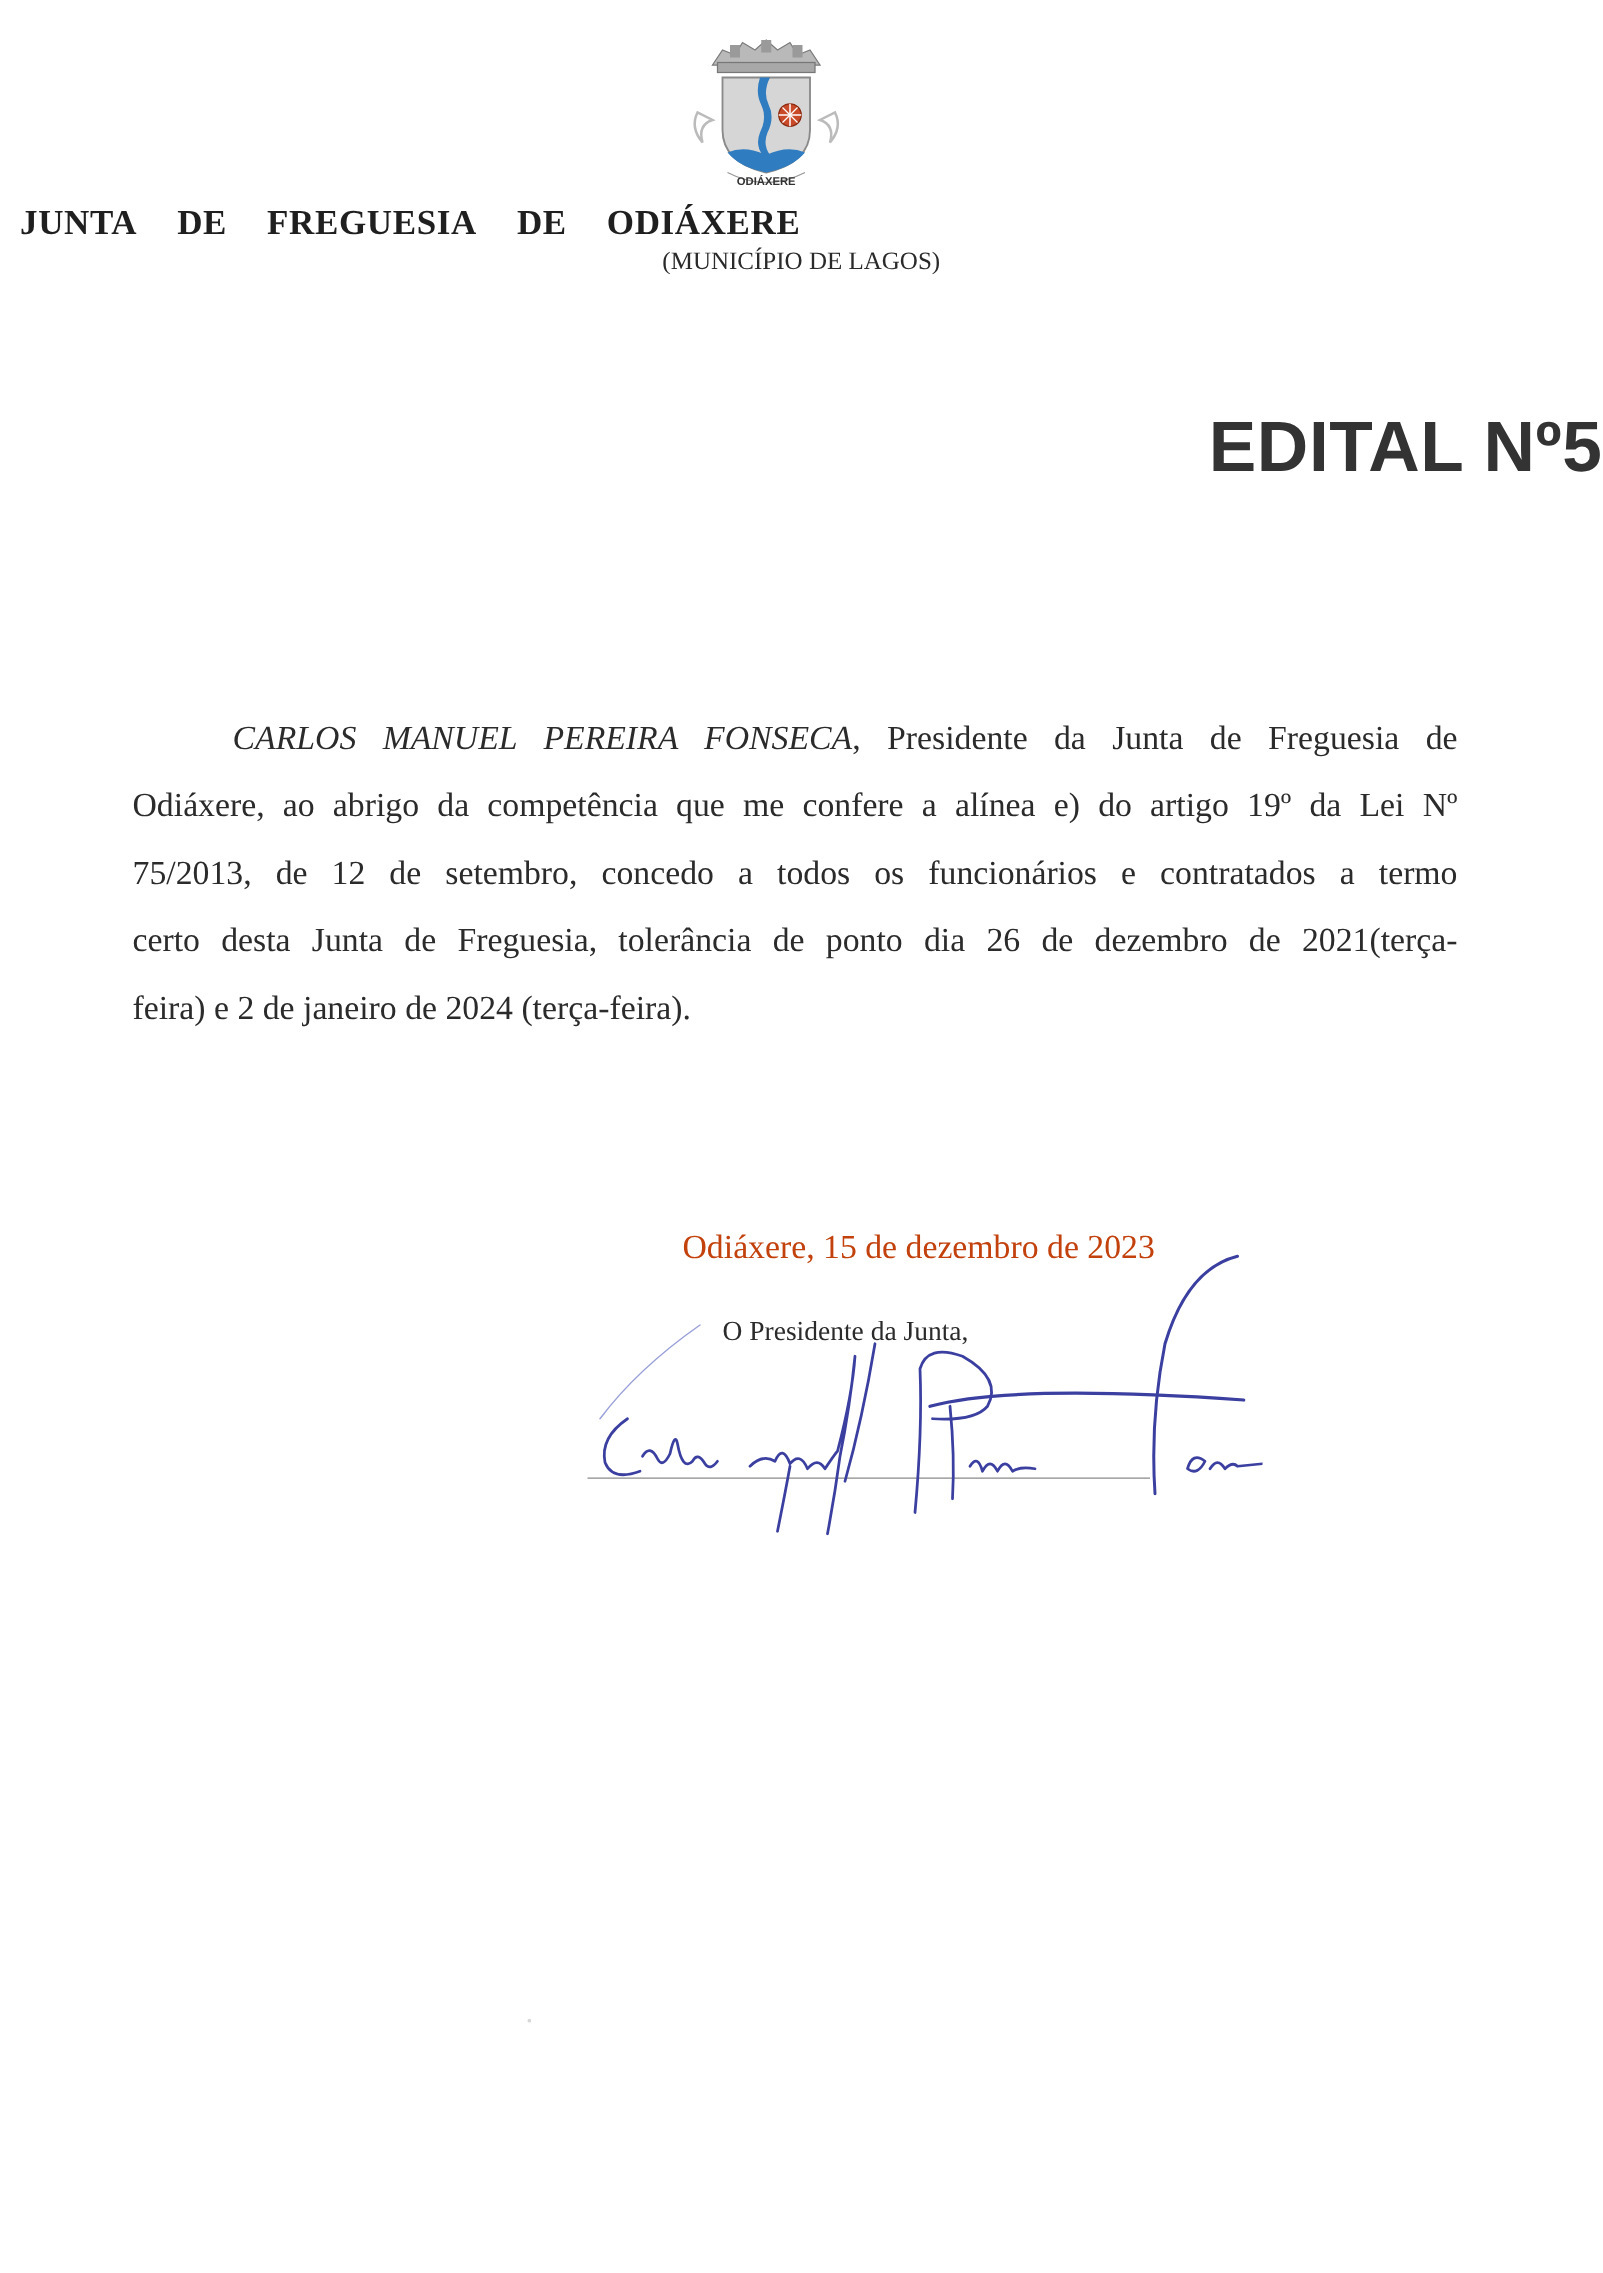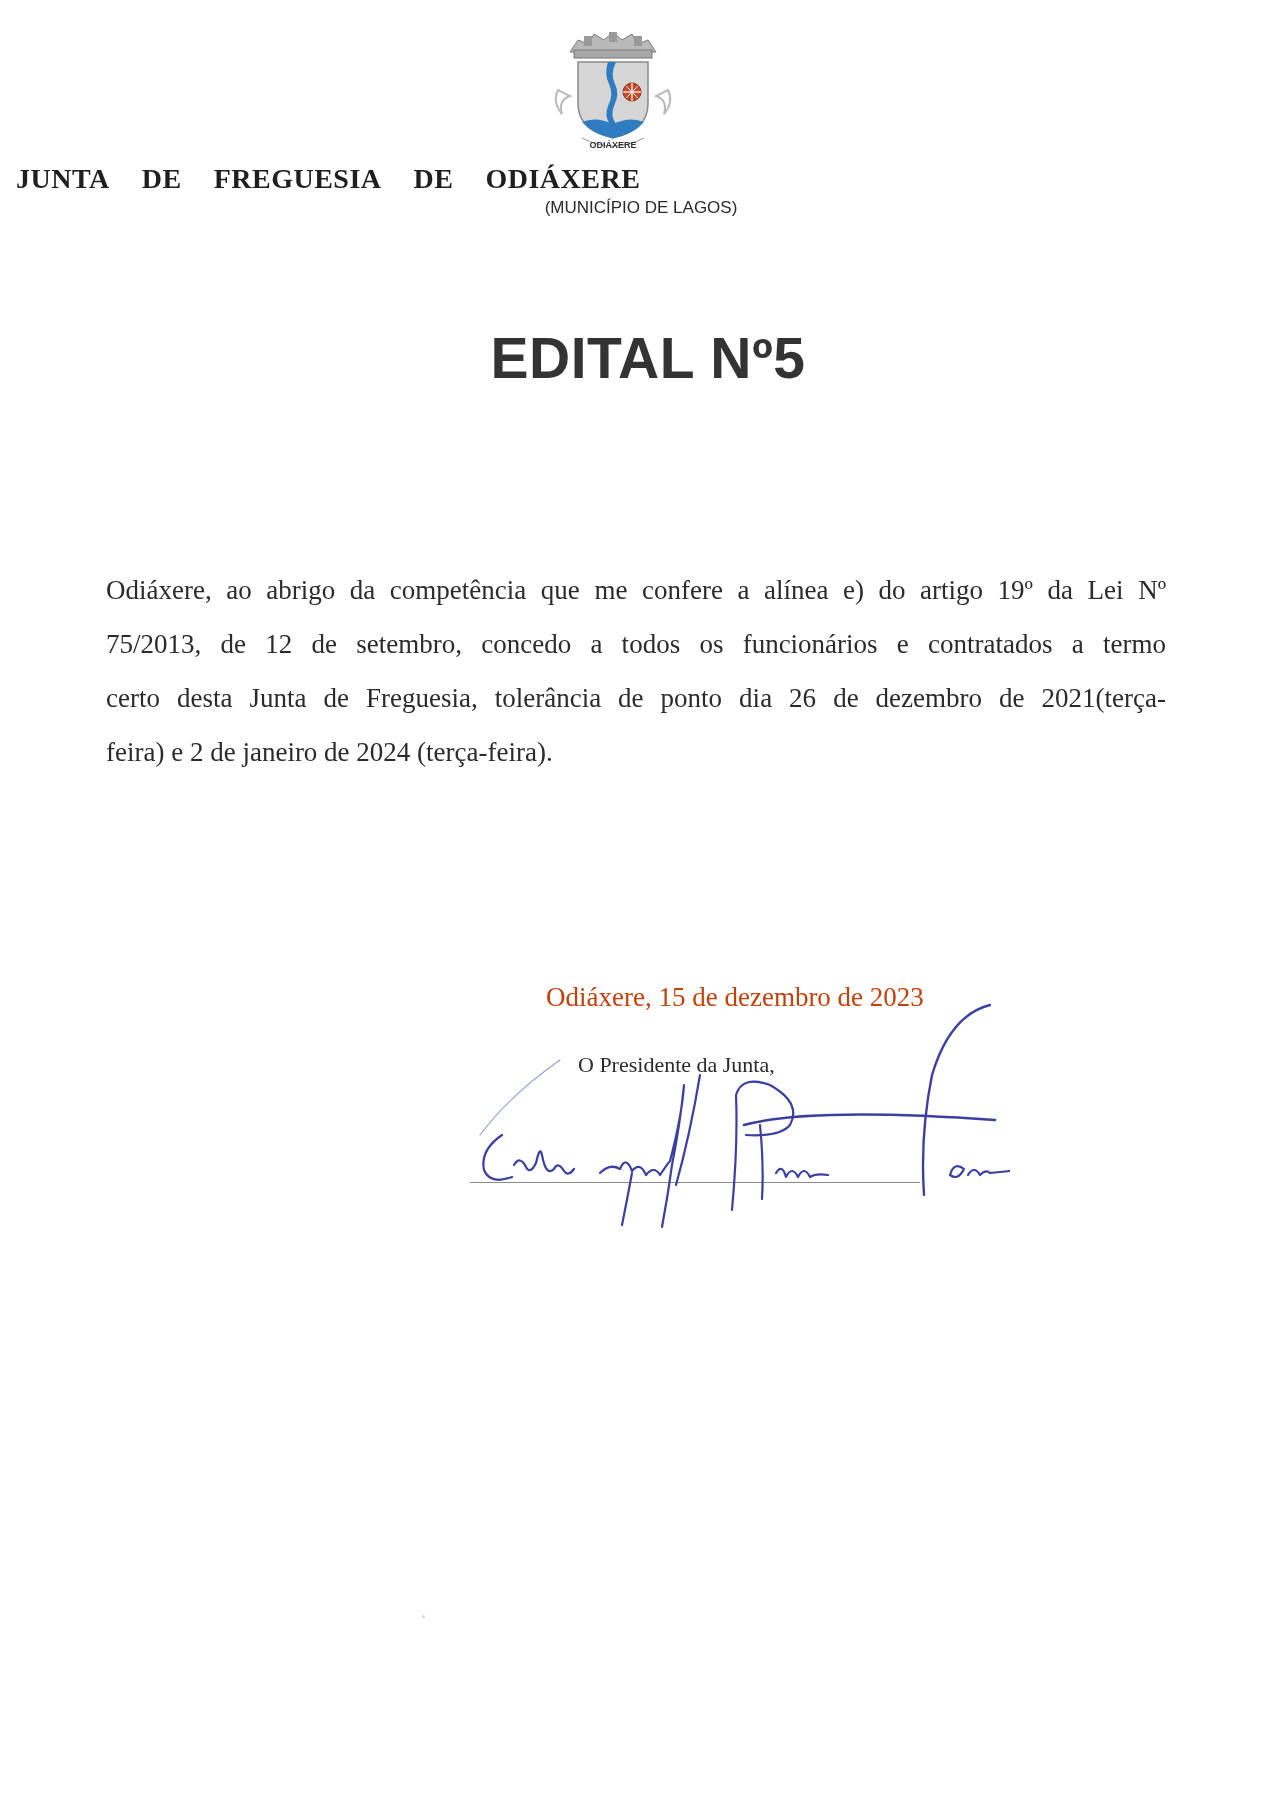--- a/index.html
+++ b/index.html
@@ -4,23 +4,23 @@
 <style>
   html, body { margin: 0; padding: 0; background: #ffffff; }
   body { width: 1282px; height: 1818px; position: relative; overflow: hidden; font-family: "Liberation Serif", serif; color: #222222; }
   .page { position: absolute; left: 0; top: 0; width: 1030px; height: 1818px; background: #ffffff; }
 
   
   .crest { position: absolute; left: 548px; top: 30px; width: 130px; height: 122px; }
 
   .org-name { position: absolute; left: 0; width: 1282px; top: 163px; text-align: left; font-family: "Liberation Serif", serif; font-weight: bold; font-size: 28px; color: #1f1f1f; letter-spacing: 0.5px; }
   .org-name span { display: inline-block; margin: 0 16px; }
-  .org-sub { position: absolute; left: 0; width: 1282px; top: 198px; text-align: center; font-family: Liberation Sans, sans-serif; font-size: 17px; color: #2a2a2a; box-sizing: border-box; }
+  .org-sub { position: absolute; left: 0; width: 1282px; top: 198px; text-align: center; font-family: Liberation Serif, serif; font-size: 20px; color: #2a2a2a; box-sizing: border-box; }
 
-  .doc-title { position: absolute; left: 0; width: 1282px; top: 325px; text-align: center; font-family: "Liberation Sans", sans-serif; font-weight: bold; font-size: 57px; color: #333333; padding-left: 14px; box-sizing: border-box; letter-spacing: 0.5px; }
+  .doc-title { position: absolute; left: 0; width: 1282px; top: 325px; text-align: right; font-family: "Liberation Sans", sans-serif; font-weight: bold; font-size: 57px; color: #333333; padding-left: 14px; box-sizing: border-box; letter-spacing: 0.5px; }
 
   .body-text { position: absolute; left: 106px; top: 563px; width: 1060px; font-family: "Liberation Serif", serif; font-size: 27px; line-height: 54px; color: #2b2b2b; text-align: justify; }
   .body-line { display: block; white-space: nowrap; text-align: justify; text-align-last: justify; }
   .body-line.first { padding-left: 80px; }
   .body-line.last { text-align-last: left; }
   .name-italic { font-style: italic; }
 
   .place-date { position: absolute; left: 546px; top: 982px; font-size: 27px; color: #c2410c; }
   .signer-title { position: absolute; left: 578px; top: 1052px; font-size: 22px; color: #2b2b2b; }
   .sig-line { position: absolute; left: 470px; top: 1182px; width: 450px; height: 1px; background: #8a8a8a; }
@@ -61,20 +61,21 @@
   </svg>
 
   <div class="org-name">
     <span>JUNTA</span><span>DE</span><span>FREGUESIA</span><span>DE</span><span>ODIÁXERE</span>
   </div>
   <div class="org-sub">(MUNICÍPIO DE LAGOS)</div>
 
   <div class="doc-title">EDITAL Nº5</div>
 
   <div class="body-text">
+    <span class="body-line first"><span class="name-italic">CARLOS MANUEL PEREIRA FONSECA</span><span>, Presidente da Junta de Freguesia de</span></span>
     <span class="body-line">Odiáxere, ao abrigo da competência que me confere a alínea e) do artigo 19º da Lei Nº</span>
     <span class="body-line">75/2013, de 12 de setembro, concedo a todos os funcionários e contratados a termo</span>
     <span class="body-line">certo desta Junta de Freguesia, tolerância de ponto dia 26 de dezembro de 2021(terça-</span>
     <span class="body-line last">feira) e 2 de janeiro de 2024 (terça-feira).</span>
   </div>
 
   <div class="place-date">Odiáxere, 15 de dezembro de 2023</div>
   <div class="signer-title">O Presidente da Junta,</div>
 
   <div class="sig-line"></div>

